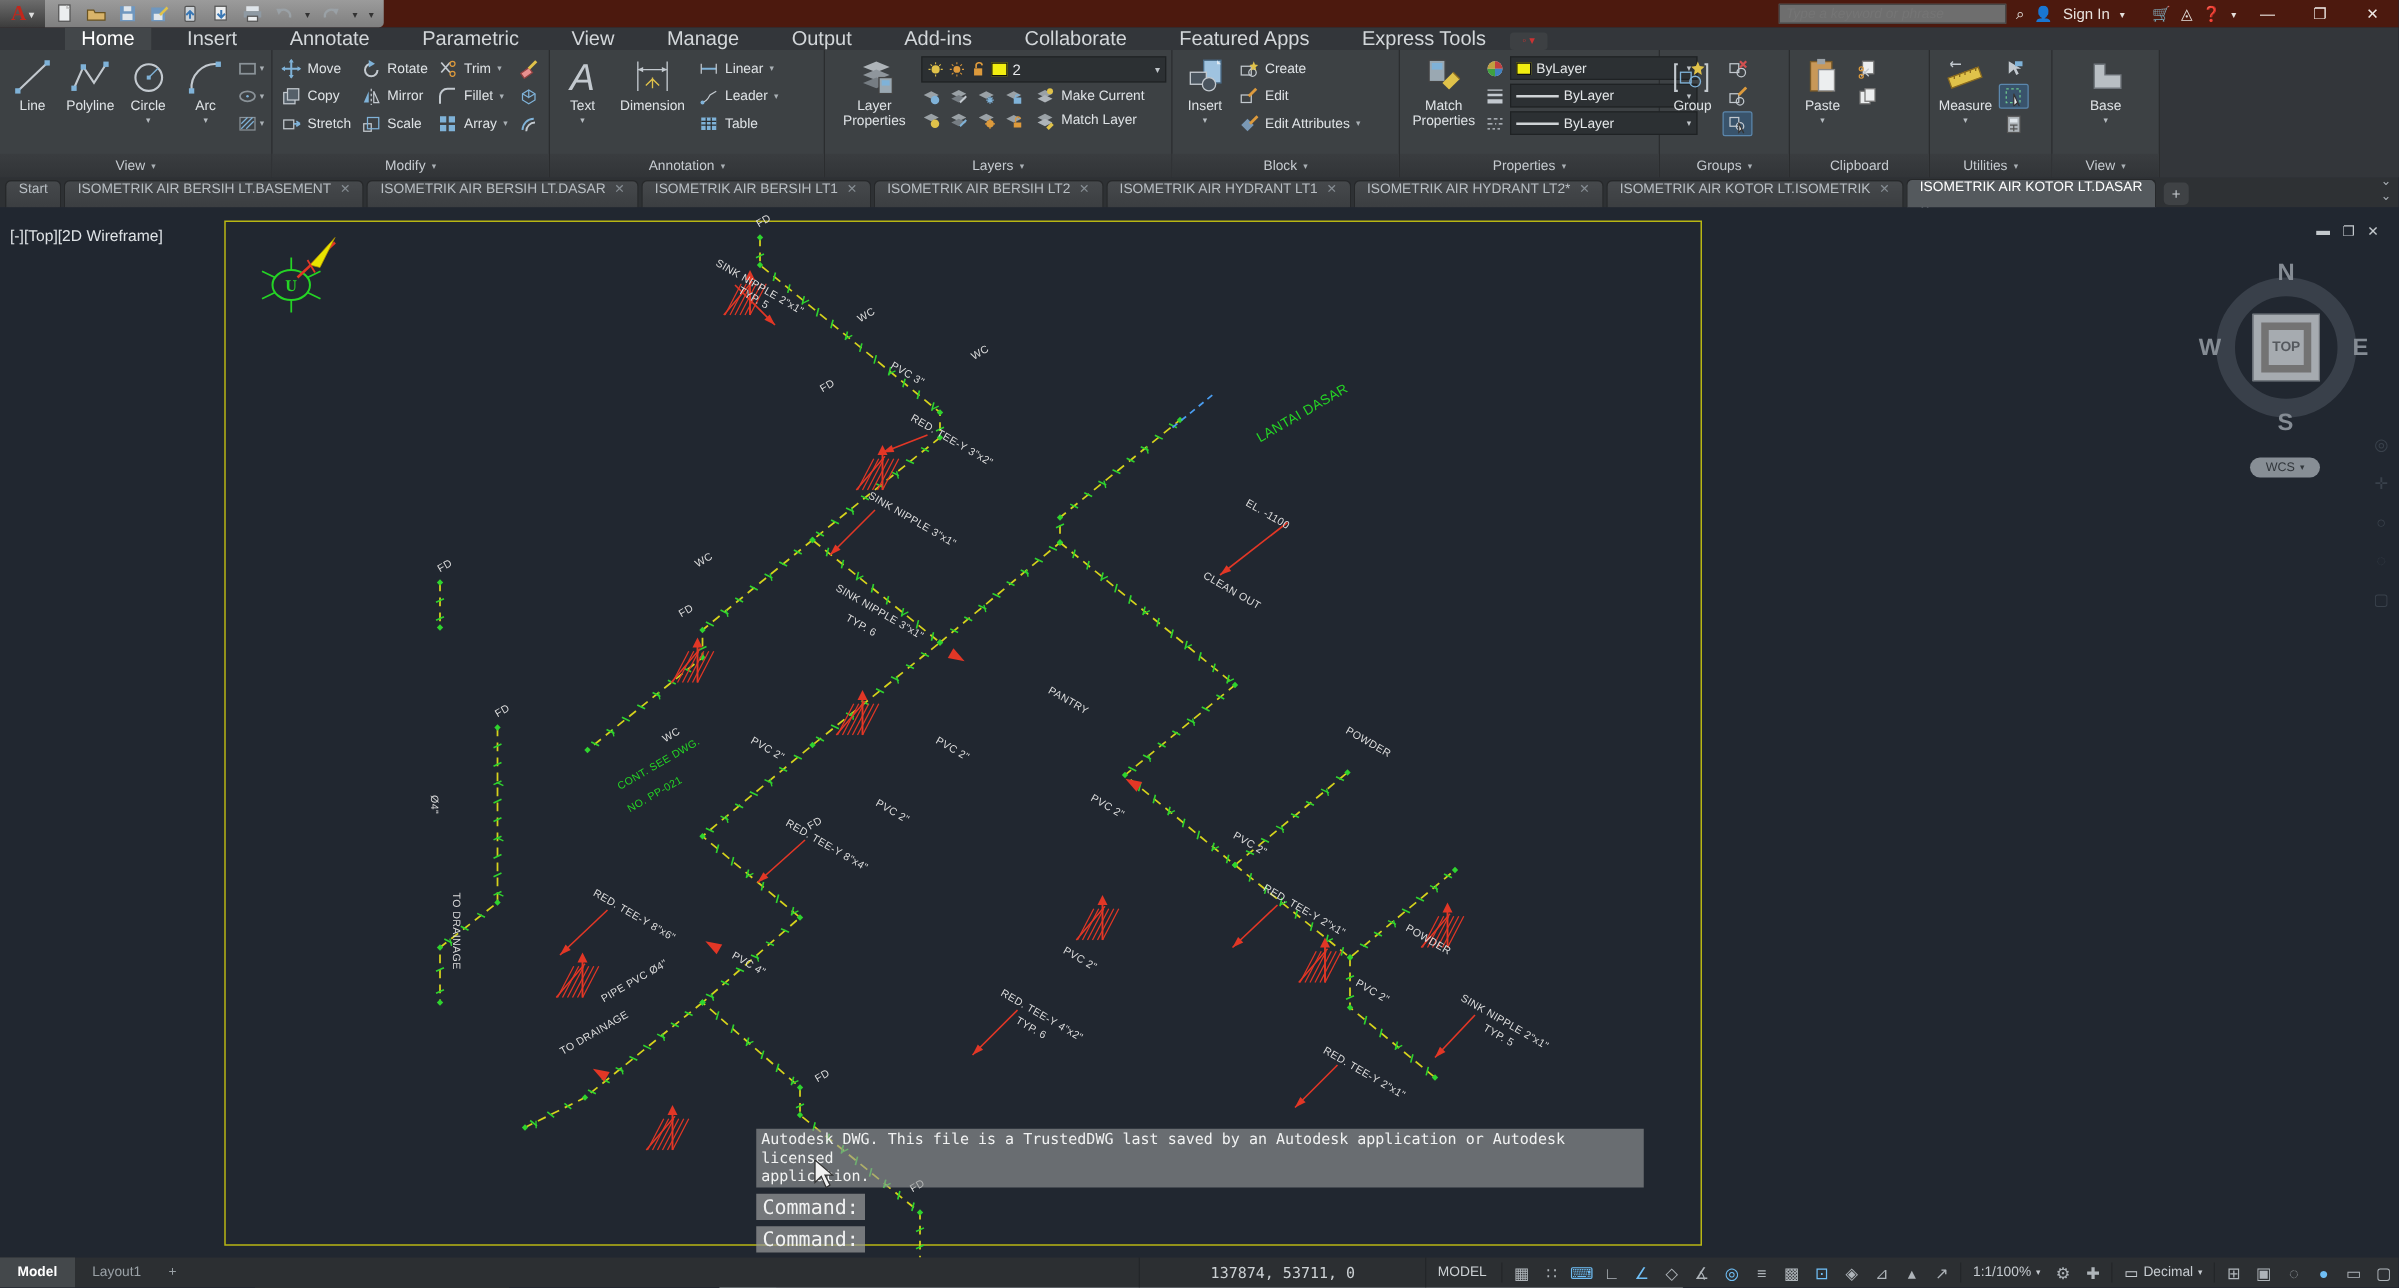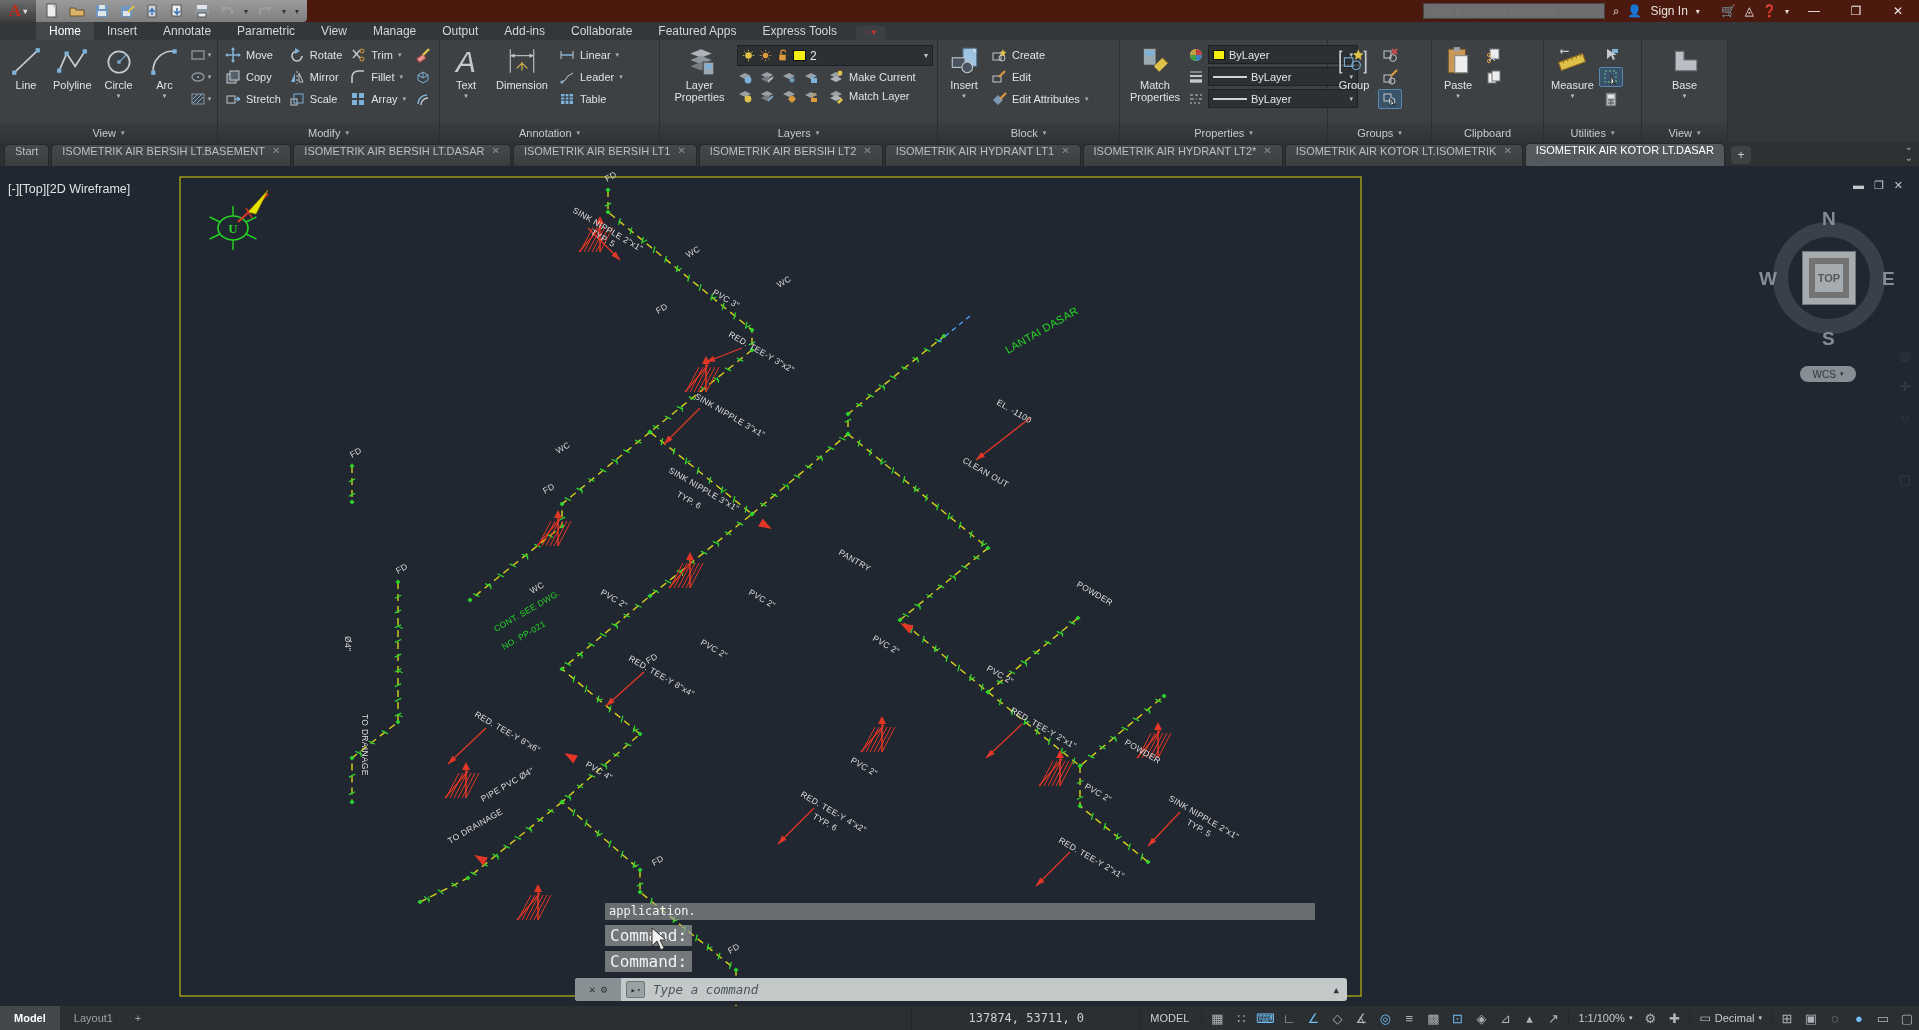--- a/index.html
+++ b/index.html
@@ -20,21 +20,21 @@
   .title-text{position:absolute;left:605px;top:0;height:22px;line-height:22px;letter-spacing:.2px;}
   .tb-right{position:absolute;right:0;top:0;height:22px;display:flex;align-items:center;gap:8px;padding-right:4px;}
   .searchbox{width:182px;height:16px;background:#6e6e6e;border:1px solid #474747;color:#cfcfcf;
     font-style:italic;font-size:11px;padding:0 5px;line-height:14px;}
   .tbicon{color:#e4e0dc;font-size:12px;}
   .tb-sep{width:6px;}
   .winbtn{width:34px;height:22px;display:flex;align-items:center;justify-content:center;color:#efe9e5;font-size:12px;}
   
   .ribbon-tabs{position:absolute;left:0;top:22px;width:100%;height:18px;background:#33363a;
     display:flex;align-items:flex-end;padding-left:36px;}
-  .rtab{padding:2px 13px;font-size:12px;color:#d3d7da;height:18px;line-height:15px;}
+  .rtab{padding:2px 13px;font-size:16px;color:#d3d7da;height:18px;line-height:15px;margin-left:16px;}
   .rtab.active{background:#43474a;color:#fff;}
   .ribbon-extra{width:30px;height:14px;margin-left:6px;background:#3d4043;border-radius:3px;
     color:#c33;font-size:9px;text-align:center;line-height:13px;}
   .ribbon{position:absolute;left:0;top:40px;width:100%;height:102px;background:#3d4144;display:flex;}
   .panel{height:102px;border-right:1px solid #2b2d2f;display:flex;flex-direction:column;}
   .panel-body{flex:1;display:flex;padding:3px 4px 0 4px;gap:2px;}
   .panel-foot{height:19px;background:linear-gradient(#3a3d40,#313437);color:#c6cbd0;font-size:11px;
     display:flex;align-items:center;justify-content:center;gap:5px;}
   .panel-foot .crt{font-size:7px;color:#aab0b5;}
   .bigbtn{display:flex;flex-direction:column;align-items:center;justify-content:flex-start;
@@ -1341,20 +1341,21 @@
     <span>◎</span>
     <span>✛</span>
     <span>○</span>
     <span>◌</span>
     <span>▢</span>
   </div>
 </div>
 
 <div class="cmdwin">
   <div class="cmd-msg">
+    <div>Autodesk DWG.  This file is a TrustedDWG last saved by an Autodesk application or Autodesk licensed</div>
     <div>application.</div>
   </div>
   <div><span class="cmd-chip">Command:</span></div>
   <div><span class="cmd-chip">Command:</span></div>
   <div class="cmd-bar">
     <div class="cmd-grip">
       <span>✕</span>
       <span>⚙</span>
     </div>
     <div class="cmd-recent">▸<span class="crt">▾</span></div>

